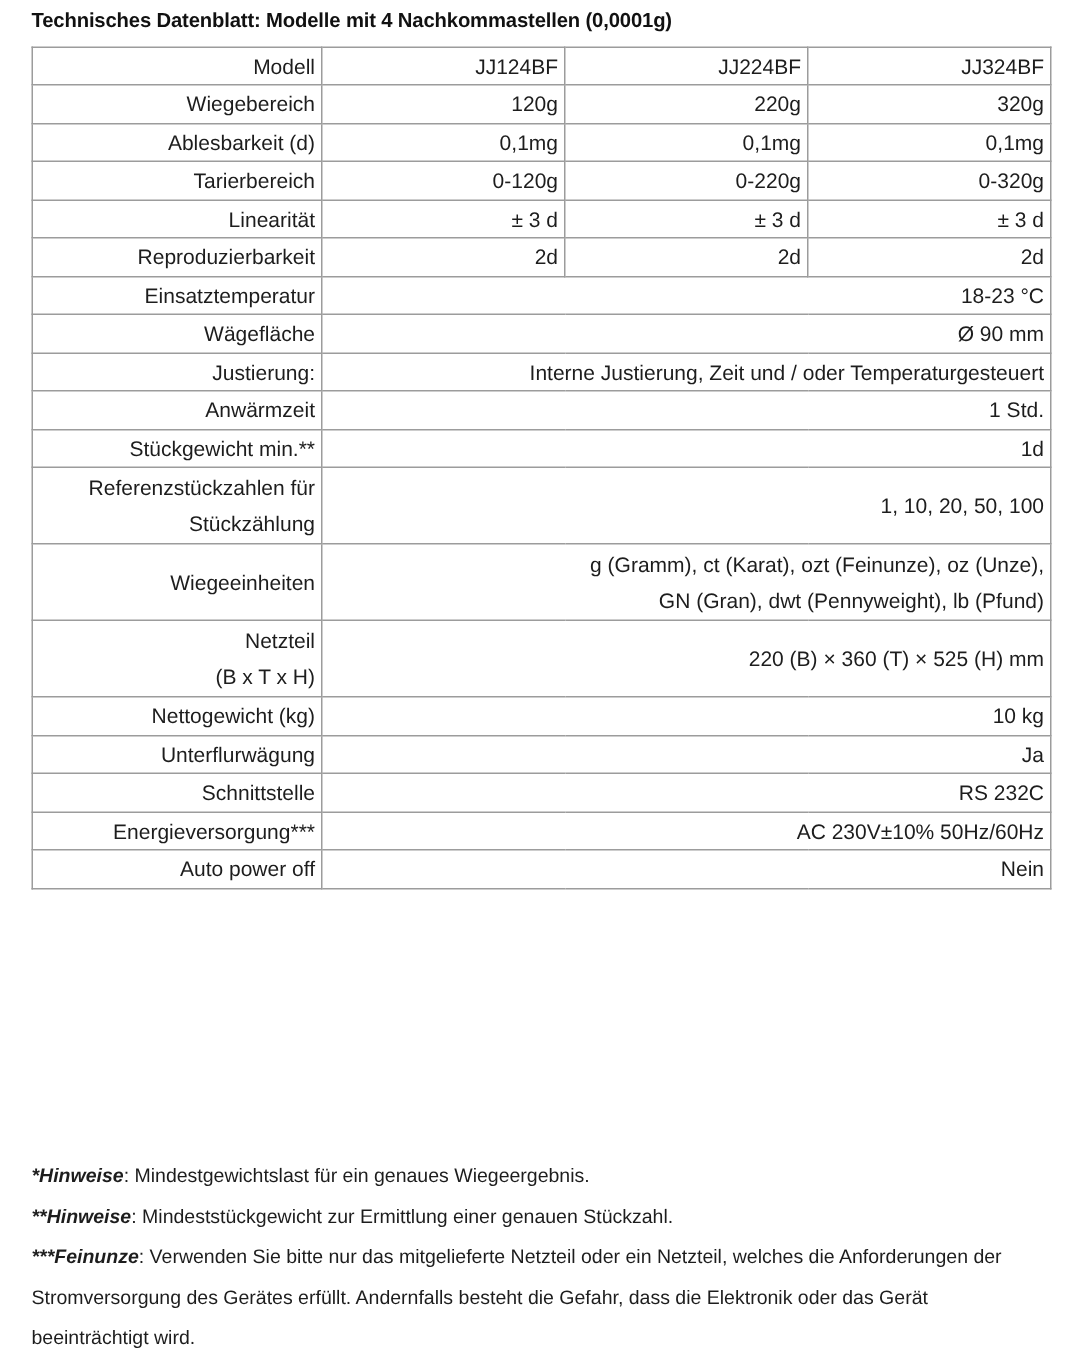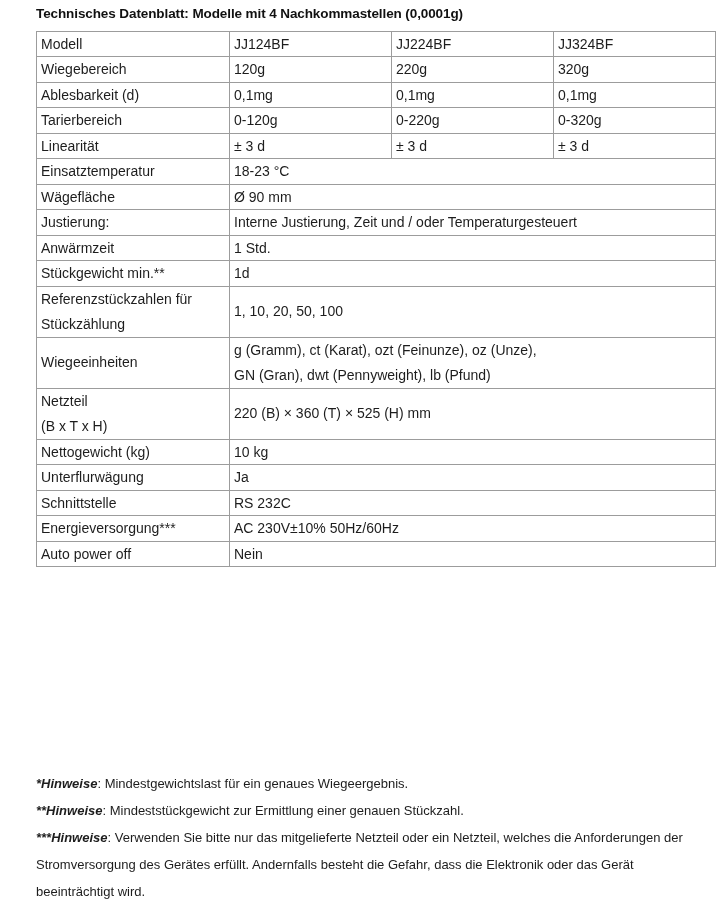--- a/index.html
+++ b/index.html
@@ -10,21 +10,21 @@
   body {
     width: 720px;
     height: 914px;
     font-family: "Liberation Sans", sans-serif;
     color: #1a1a1a;
     position: relative;
     overflow: hidden;
   }
   .page {
     position: absolute;
-    left: 15px; top: 0;
+    left: 0; top: 0;
     width: 612px;
     height: 914px;
   }
   .doc-title {
     position: absolute;
     left: 21px;
     top: 6px;
     font-size: 13.5px;
     font-weight: bold;
     letter-spacing: -0.1px;
@@ -34,21 +34,21 @@
   table.spec {
     position: absolute;
     left: 21px;
     top: 31px;
     width: 675px;
     border-collapse: collapse;
     table-layout: fixed;
   }
   table.spec td {
     border: 1px solid #9c9c9c;
-    text-align: left;
+    text-align: right;
     vertical-align: middle;
     font-size: 14px;
     color: #1d1d1d;
     padding: 0;
     line-height: 1.32;
   }
   td.label-cell { width: 192px; }
   td.val-col    { width: 161px; }
   .cell-inner {
     display: block;
@@ -149,20 +149,34 @@
           </td>
           <td class="val-col">
             <span class="cell-inner">± 3 d</span>
           </td>
           <td class="val-col">
             <span class="cell-inner">± 3 d</span>
           </td>
         </tr>
         <tr class="row-26">
           <td class="label-cell">
+            <span class="cell-inner">Reproduzierbarkeit</span>
+          </td>
+          <td class="val-col">
+            <span class="cell-inner">2d</span>
+          </td>
+          <td class="val-col">
+            <span class="cell-inner">2d</span>
+          </td>
+          <td class="val-col">
+            <span class="cell-inner">2d</span>
+          </td>
+        </tr>
+        <tr class="row-26">
+          <td class="label-cell">
             <span class="cell-inner">Einsatztemperatur</span>
           </td>
           <td colspan="3">
             <span class="cell-inner">18-23 °C</span>
           </td>
         </tr>
         <tr class="row-26">
           <td class="label-cell">
             <span class="cell-inner">Wägefläche</span>
           </td>
@@ -260,16 +274,16 @@
           <td colspan="3">
             <span class="cell-inner">Nein</span>
           </td>
         </tr>
       </tbody>
   </table>
 
   <div class="notes">
       <p><span class="note-lead">*Hinweise</span><span>: Mindestgewichtslast für ein genaues Wiegeergebnis.</span></p>
       <p><span class="note-lead">**Hinweise</span><span>: Mindeststückgewicht zur Ermittlung einer genauen Stückzahl.</span></p>
-      <p><span class="note-lead">***Hinweise</span><span>: Verwenden Sie bitte nur das mitgelieferte Netzteil oder ein Netzteil, welches die Anforderungen der Stromversorgung des Gerätes erfüllt. Andernfalls besteht die Gefahr, dass die Elektronik oder das Gerät beeinträchtigt wird.</span></p>
+      <p><span class="note-lead">***Feinunze</span><span>: Verwenden Sie bitte nur das mitgelieferte Netzteil oder ein Netzteil, welches die Anforderungen der Stromversorgung des Gerätes erfüllt. Andernfalls besteht die Gefahr, dass die Elektronik oder das Gerät beeinträchtigt wird.</span></p>
     </div>
 
 </div>
 
 </body></html>

